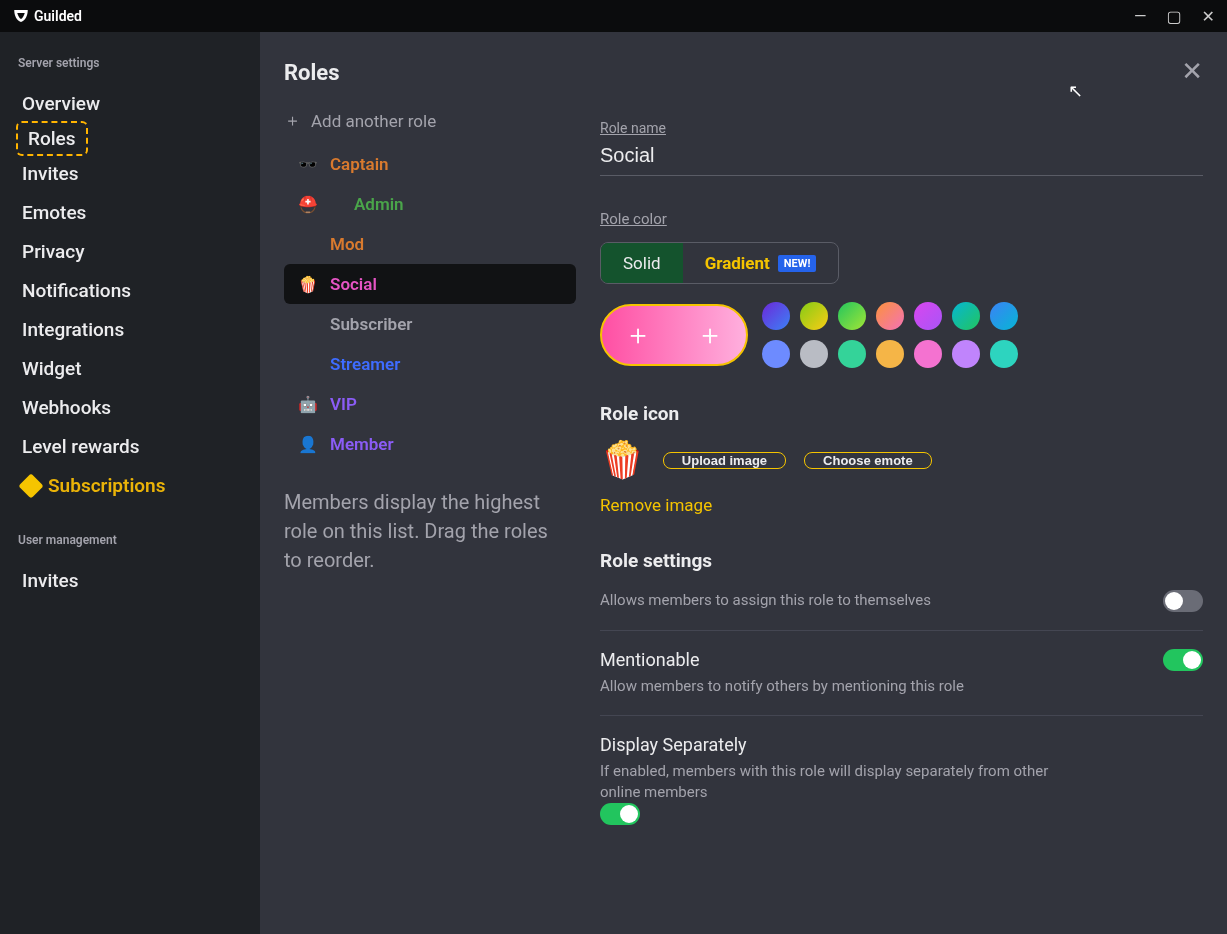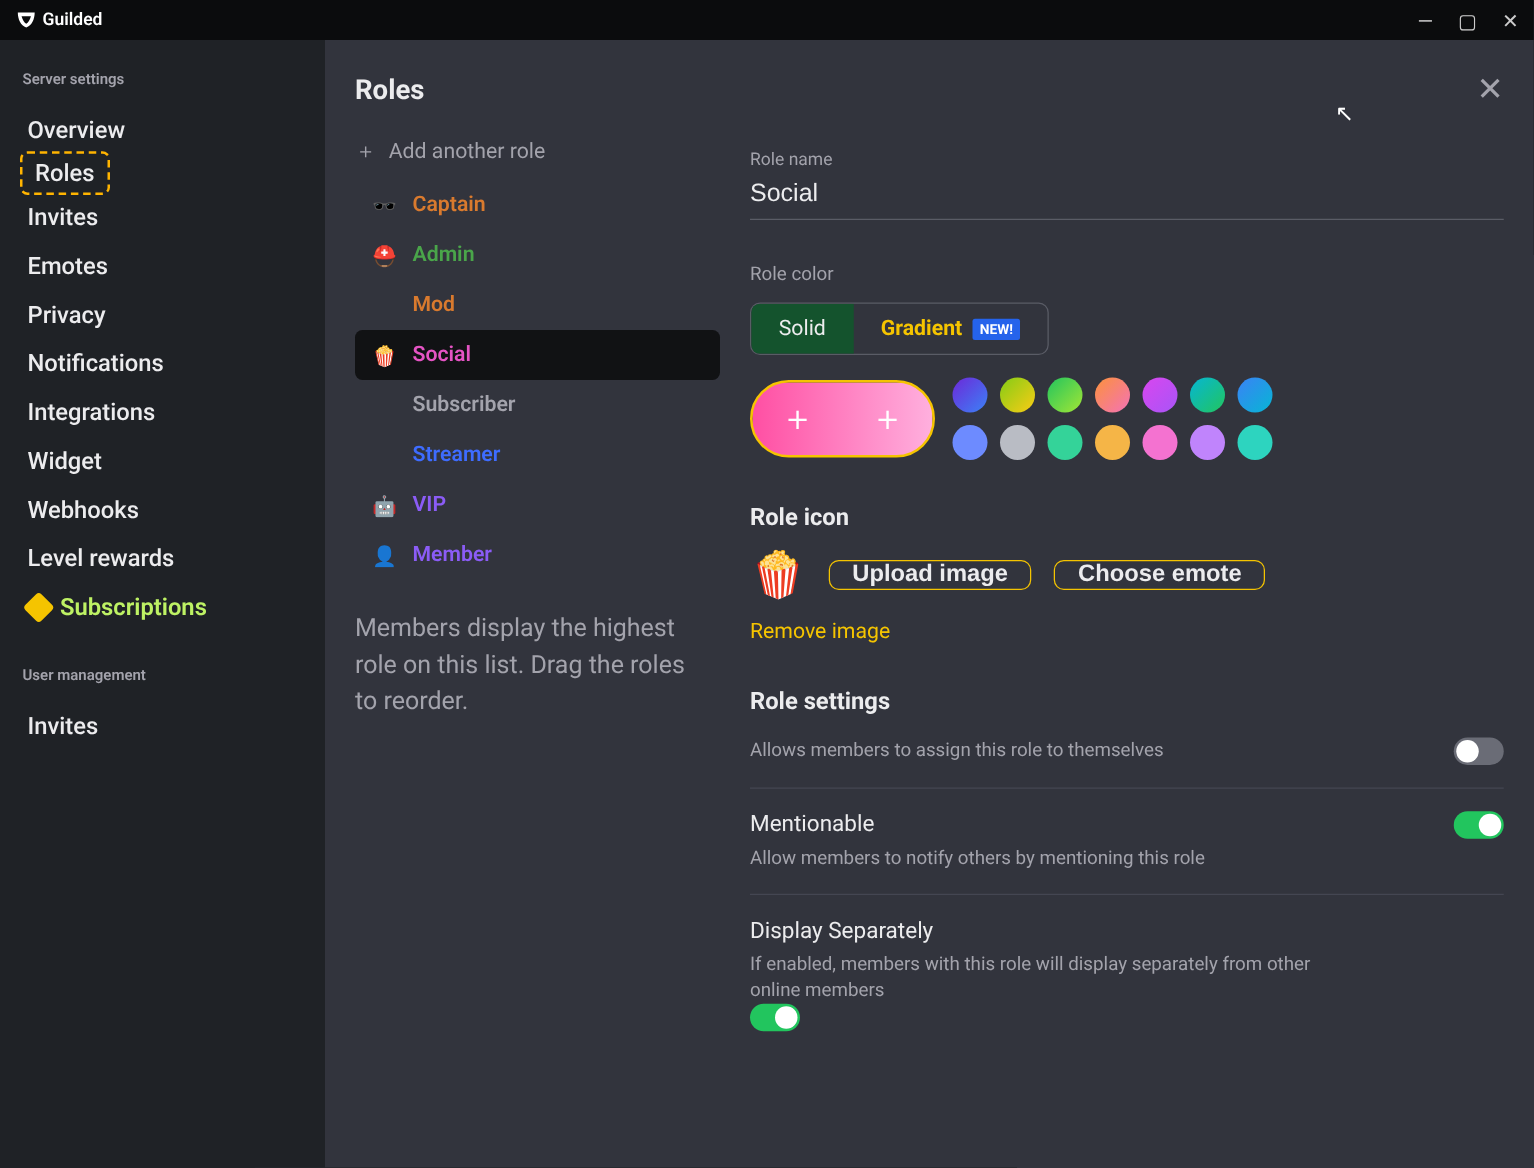--- a/index.html
+++ b/index.html
@@ -42,21 +42,21 @@
 .sidebar-item {
   color:#ececee; font-size:19px; font-weight:500;
   padding:8px 4px; cursor:pointer;
 }
 .sidebar-item.active {
   outline: 2px dashed #ffb400;
   border-radius:4px;
   display:inline-block;
   padding: 4px 10px;
 }
-.sidebar-item.subscriptions { color:#bef264; font-weight:600; display:flex; align-items:center; gap:8px; }
+.sidebar-item.subscriptions { color:#eab308; font-weight:600; display:flex; align-items:center; gap:8px; }
 .sub-diamond {
   width:18px;height:18px; background:#f5c400; transform:rotate(45deg); border-radius:3px;
 }
 .section-gap { margin-top:28px; }
 .main { flex:1; display:flex; background:#32343d; }
 .roles-panel {
   width: 316px;
   padding: 28px 0 28px 24px;
 }
 .roles-panel h2 { font-size:22px; font-weight:700; margin-bottom:24px; }
@@ -71,21 +71,21 @@
 }
 .role-item.selected { background:#111214; }
 .role-icon { width:24px; height:24px; border-radius:4px; display:inline-flex; align-items:center; justify-content:center; font-size:16px;}
 .role-tip { color:#a3a3ac; font-size:20px; line-height:1.45; margin-top:24px; padding-right:20px; }
 .detail {
   flex:1; padding: 28px 24px 40px 24px; position:relative; overflow-y:auto;
 }
 .close-x {
   position:absolute; top:24px; right:24px; font-size:26px; color:#a3a3ac; cursor:pointer;
 }
-.field-label { color:#a3a3ac; font-size:14px; margin-bottom:4px; }
+.field-label { color:#a3a3ac; font-size:14px; margin-bottom:4px;text-decoration:underline; }
 .text-input {
   background:transparent; border:none; border-bottom:1px solid #5a5c66;
   color:#ececee; font-size:20px; width:100%; padding:4px 0 8px; outline:none;
 }
 .section { margin-top:34px; }
 .seg-control {
   display:inline-flex; border:1px solid #5a5c66; border-radius:8px; overflow:hidden; margin-top:10px;
 }
 .seg-btn { padding:10px 22px; font-size:17px; cursor:pointer; display:flex; align-items:center; gap:8px;}
 .seg-btn.solid { background:#14532d; color:#ececee; }
@@ -100,21 +100,21 @@
   color:#fff; font-size:28px; cursor:pointer;
 }
 .swatch-grid { display:flex; flex-direction:column; gap:10px;}
 .swatch-row { display:flex; gap:10px;}
 .swatch { width:28px;height:28px;border-radius:50%; cursor:pointer;}
 .h3 { font-size:19px; font-weight:700; }
 .icon-row { display:flex; align-items:center; gap:18px; margin-top:14px; }
 .role-emoji { font-size:36px; }
 .outline-btn {
   border:1px solid #f5c400; color:#ececee; background:transparent;
-  padding:0 18px; font-size:19px; border-radius:8px; cursor:pointer; font-weight:600;
+  padding:0 18px; font-size:13px; border-radius:8px; cursor:pointer; font-weight:600;
 }
 .link-btn { color:#f5c400; font-size:17px; margin-top:14px; cursor:pointer; display:inline-block; }
 .setting-row {
   display:flex; justify-content:space-between; align-items:flex-start;
   padding:18px 0; border-bottom:1px solid #444652;
 }
 .setting-row:last-child { border-bottom:none;flex-direction:column; }
 .setting-title { font-size:18px; color:#ececee; margin-bottom:6px; }
 .setting-desc { color:#a3a3ac; font-size:15px; max-width:460px; line-height:1.4; }
 .toggle {
@@ -176,21 +176,21 @@
         <span>＋</span>
         <span>Add another role</span>
       </div>
       <div id="roles-list">
           <div class="role-item">
             <span class="role-icon">🕶️</span>
             <span style="color: rgb(217, 122, 46);">Captain</span>
           </div>
           <div class="role-item">
             <span class="role-icon">⛑️</span>
-            <span style="color: rgb(74, 165, 74);">Admin</span>
+            <span style="color: rgb(74, 165, 74); margin-left: 24px;">Admin</span>
           </div>
           <div class="role-item">
             <span class="role-icon"></span>
             <span style="color: rgb(217, 122, 46);">Mod</span>
           </div>
           <div class="role-item selected">
             <span class="role-icon">🍿</span>
             <span style="color: rgb(229, 84, 196);">Social</span>
           </div>
           <div class="role-item">

